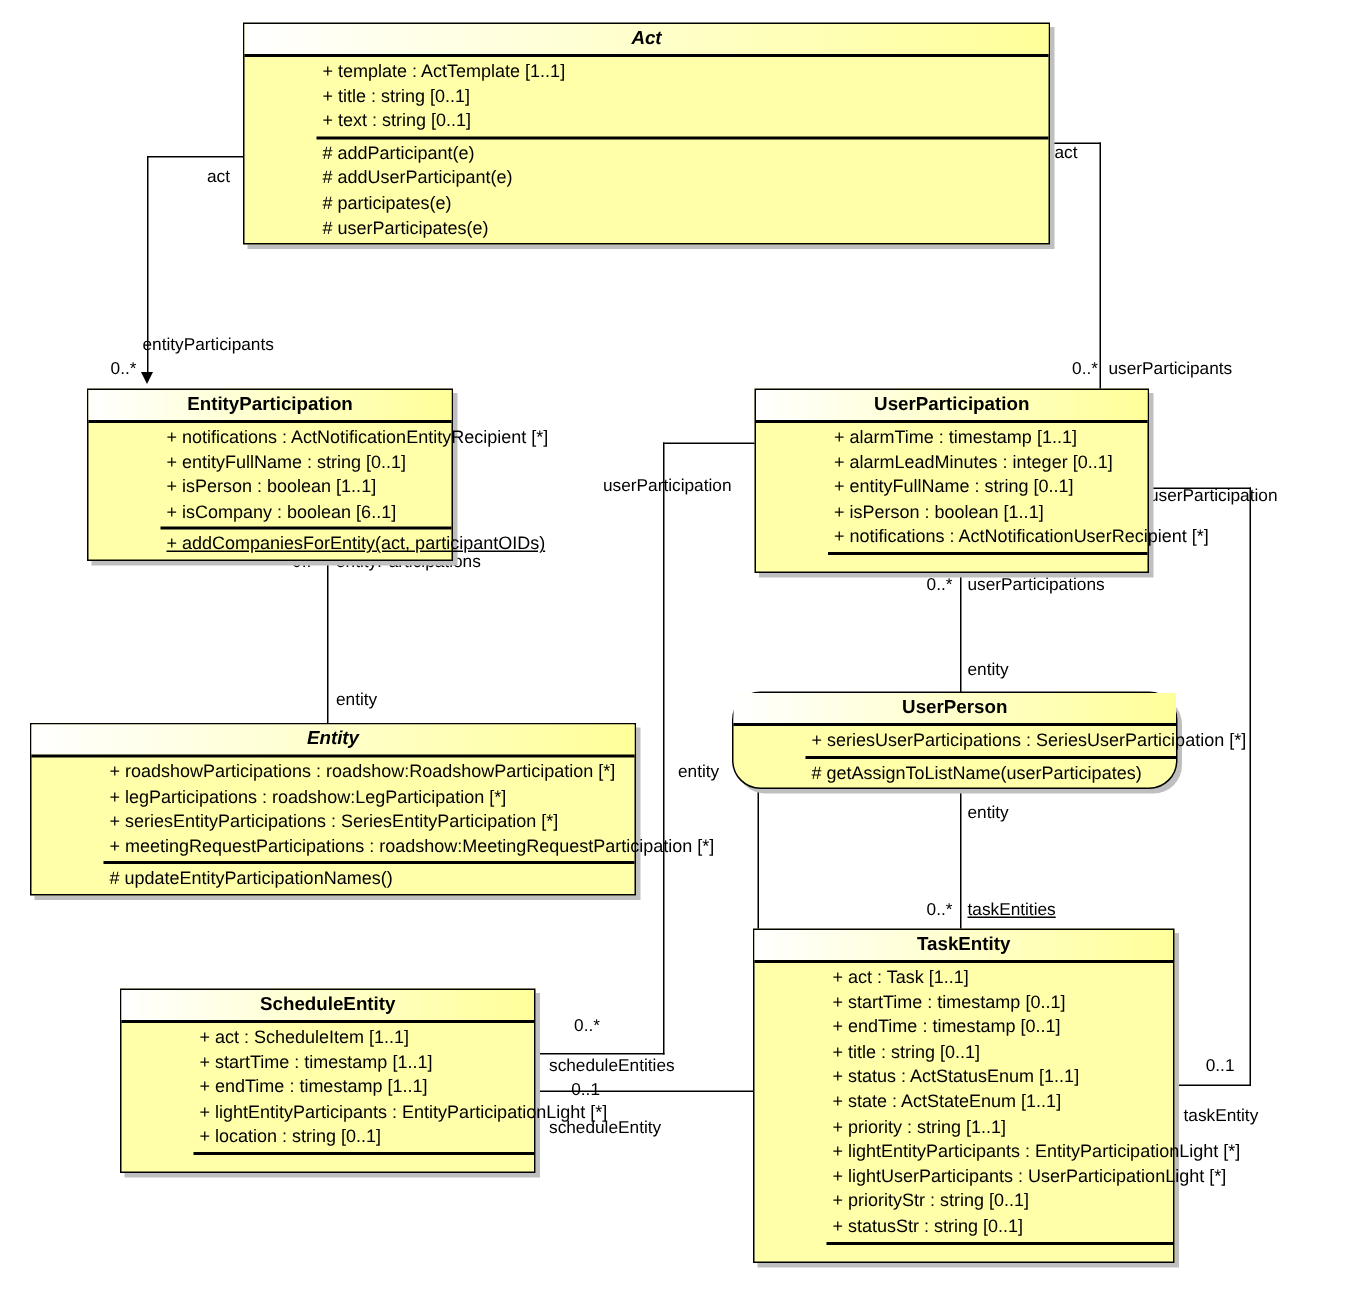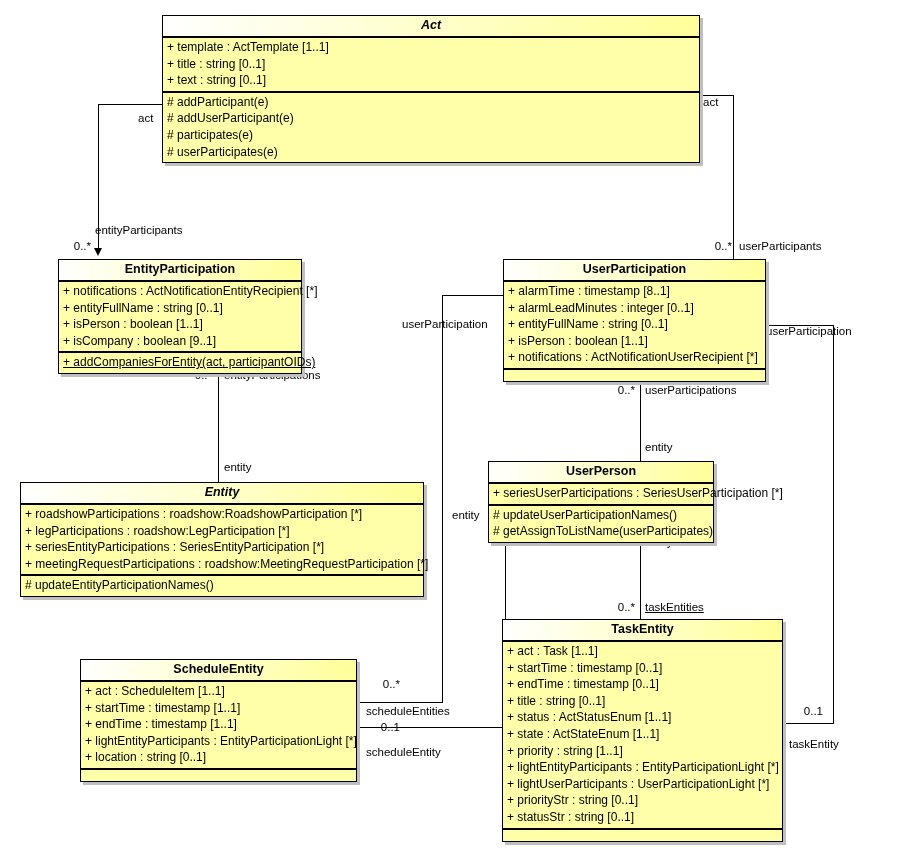--- a/index.html
+++ b/index.html
@@ -2,21 +2,21 @@
 <html><head>
 <meta charset="utf-8">
 <style>
   html,body{margin:0;padding:0;}
   body{width:901px;height:865px;background:#ffffff;font-family:"Liberation Sans",sans-serif;position:relative;overflow:hidden;}
   #canvas{position:absolute;left:0;top:0;width:901px;height:865px;}
 
   .uml-class{position:absolute;box-sizing:border-box;border:1px solid #000;background:#ffffaa;box-shadow:3px 3px 0 0 #bfbfbf;}
   .uml-header{box-sizing:border-box;border-bottom:2px solid #000;background:linear-gradient(to right,#ffffff 0%,#ffffd0 45%,#ffff99 100%);text-align:center;font-weight:bold;font-size:12.5px;line-height:17px;padding:1px 4px 2px 4px;color:#000;}
   .uml-header.abstract{font-style:italic;}
-  .uml-compartment{box-sizing:border-box;padding:1px 0 2px 0;}
+  .uml-compartment{box-sizing:border-box;padding:1px 0 2px 0;margin-left:48px;}
   .uml-compartment + .uml-compartment{border-top:2px solid #000;}
   .uml-compartment.empty{min-height:13px;}
   .feat{font-size:12px;line-height:16.6px;padding:0 3px 0 4px;white-space:nowrap;color:#000;}
   .feat.static{text-decoration:underline;}
 
   .edge{position:absolute;background:#000;}
   .edge.h{height:1px;}
   .edge.v{width:1px;}
   .arrow-down{position:absolute;width:0;height:0;border-left:4px solid transparent;border-right:4px solid transparent;border-top:8px solid #000;}
   .lbl{position:absolute;font-size:11.5px;line-height:13px;color:#000;white-space:nowrap;}
@@ -99,31 +99,31 @@
       <div class="feat"># userParticipates(e)</div>
     </div>
   </div>
 
   <div class="uml-class" style="left:58px;top:259px;width:244px;">
     <div class="uml-header">EntityParticipation</div>
     <div class="uml-compartment">
       <div class="feat">+ notifications : ActNotificationEntityRecipient [*]</div>
       <div class="feat">+ entityFullName : string [0..1]</div>
       <div class="feat">+ isPerson : boolean [1..1]</div>
-      <div class="feat">+ isCompany : boolean [9..1]</div>
+      <div class="feat">+ isCompany : boolean [6..1]</div>
     </div>
     <div class="uml-compartment">
       <div class="feat static">+ addCompaniesForEntity(act, participantOIDs)</div>
     </div>
   </div>
 
   <div class="uml-class" style="left:503px;top:259px;width:263px;">
     <div class="uml-header">UserParticipation</div>
     <div class="uml-compartment">
-      <div class="feat">+ alarmTime : timestamp [8..1]</div>
+      <div class="feat">+ alarmTime : timestamp [1..1]</div>
       <div class="feat">+ alarmLeadMinutes : integer [0..1]</div>
       <div class="feat">+ entityFullName : string [0..1]</div>
       <div class="feat">+ isPerson : boolean [1..1]</div>
       <div class="feat">+ notifications : ActNotificationUserRecipient [*]</div>
     </div>
     <div class="uml-compartment empty"></div>
   </div>
 
   <div class="uml-class" style="left:20px;top:482px;width:404px;">
     <div class="uml-header abstract">Entity</div>
@@ -131,27 +131,26 @@
       <div class="feat">+ roadshowParticipations : roadshow:RoadshowParticipation [*]</div>
       <div class="feat">+ legParticipations : roadshow:LegParticipation [*]</div>
       <div class="feat">+ seriesEntityParticipations : SeriesEntityParticipation [*]</div>
       <div class="feat">+ meetingRequestParticipations : roadshow:MeetingRequestParticipation [*]</div>
     </div>
     <div class="uml-compartment">
       <div class="feat"># updateEntityParticipationNames()</div>
     </div>
   </div>
 
-  <div class="uml-class" style="left:488px;top:461px;width:226px;">
+  <div class="uml-class" style="left:488px;top:461px;width:297px;border-radius:19px;">
     <div class="uml-header">UserPerson</div>
     <div class="uml-compartment">
       <div class="feat">+ seriesUserParticipations : SeriesUserParticipation [*]</div>
     </div>
     <div class="uml-compartment">
-      <div class="feat"># updateUserParticipationNames()</div>
       <div class="feat"># getAssignToListName(userParticipates)</div>
     </div>
   </div>
 
   <div class="uml-class" style="left:80px;top:659px;width:277px;">
     <div class="uml-header">ScheduleEntity</div>
     <div class="uml-compartment">
       <div class="feat">+ act : ScheduleItem [1..1]</div>
       <div class="feat">+ startTime : timestamp [1..1]</div>
       <div class="feat">+ endTime : timestamp [1..1]</div>

